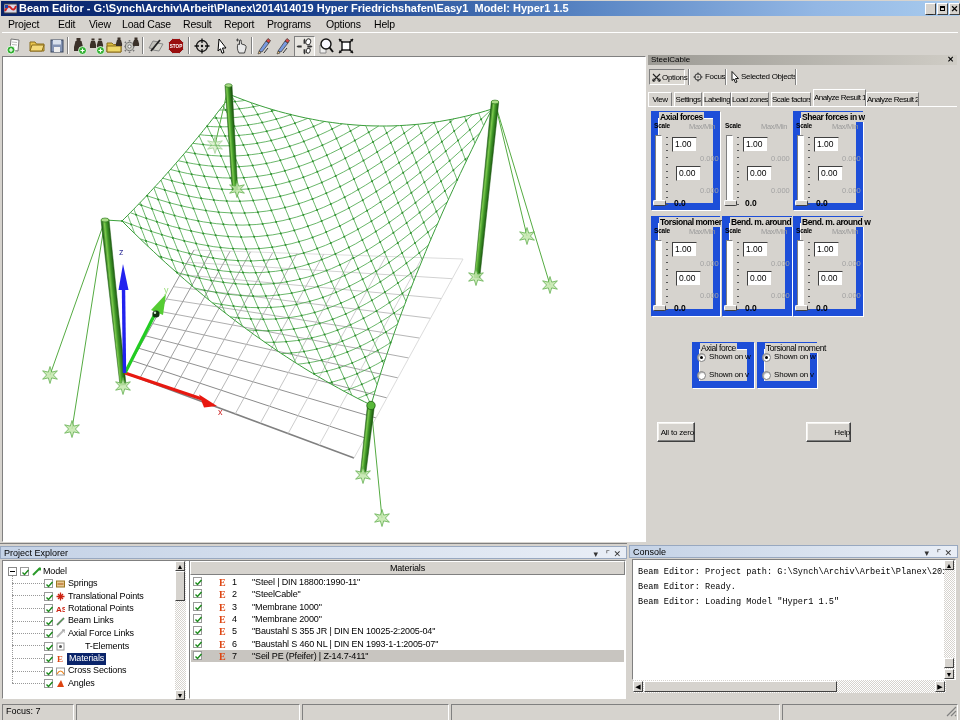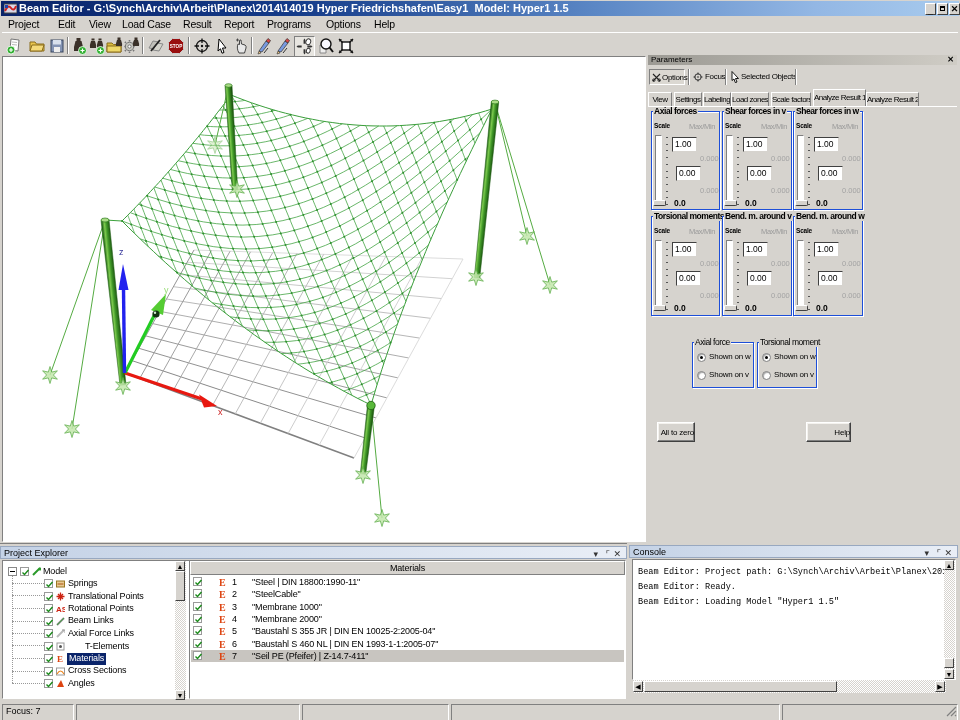--- a/index.html
+++ b/index.html
@@ -25,21 +25,21 @@
 .tsep { position:absolute; top:4px; width:2px; height:17px;
   border-left:1px solid #808080; border-right:1px solid #fff; }
 
 #canvas { left:2px; top:56px; width:644px; height:486px; background:#fff;
   border:1px solid; border-color:#808080 #fff #fff #808080; overflow:hidden; }
 
 #params { left:648px; top:55px; width:309px; height:488px; background:#d6d3ce; }
 #phead { position:absolute; left:0; top:0; width:309px; height:10px;
   background:linear-gradient(90deg,#9c9a94,#cfccc5);
   font-size:8px; line-height:9px; color:#000; padding-left:3px; }
-.gbox { position:absolute; border:1px solid #1d4ed8; box-shadow:1px 1px 0 #fff inset, 1px 1px 0 #fff; }
+.gbox { position:absolute; border:7px solid #1d4ed8; box-shadow:1px 1px 0 #fff inset, 1px 1px 0 #fff; }
 .gbox .gt { position:absolute; top:-6px; left:1px; background:#d6d3ce; padding:0 1px;
   font-size:8.5px; letter-spacing:-0.45px; font-weight:bold; white-space:nowrap; }
 .scl { position:absolute; font-size:6.5px; letter-spacing:-0.2px; font-weight:bold; }
 .mm  { position:absolute; font-size:7.5px; letter-spacing:-0.3px; color:#9a9a9a; }
 .sldt { position:absolute; width:7px; background:#fff;
   border:1px solid; border-color:#808080 #fff #fff #808080; }
 .sldh { position:absolute; width:13px; height:6px; background:#d6d3ce;
   border:1px solid; border-color:#fff #404040 #404040 #fff; border-radius:2px; }
 .inp { position:absolute; width:25px; height:15px; background:#fff;
   border:1px solid; border-color:#404040 #d6d3ce #d6d3ce #404040;
@@ -761,21 +761,21 @@
         <line x1="124" y1="372" x2="158" y2="305" stroke="#22cc22" stroke-width="3.2"></line>
         <path d="M165,293 L150,309 L162,314 Z" fill="#55cc33"></path>
         <text x="163" y="292" font-size="9" fill="#99dd77" font-family="Liberation Sans">y</text>
         <line x1="123.5" y1="372" x2="122.5" y2="288" stroke="#2222ee" stroke-width="3.4"></line>
         <path d="M122,263 L117.5,289 L127.5,289 Z" fill="#2222ee"></path>
         <text x="118" y="254" font-size="9" fill="#333399" font-family="Liberation Sans">z</text>
         <circle cx="155" cy="313" r="3.6" fill="#113311"></circle>
         <circle cx="154" cy="311.8" r="1.2" fill="#cfeacf"></circle>
       </svg></div>
 <div id="params" class="abs">
-      <div id="phead"><span>Parameters</span><span style="position:absolute;right:3px;top:0;font-weight:bold">✕</span></div>
+      <div id="phead"><span>SteelCable</span><span style="position:absolute;right:3px;top:0;font-weight:bold">✕</span></div>
       <div class="pbtn" style="left:1px;width:36px;border:1px solid;border-color:#808080 #fff #fff #808080;background:#dbd8d2;padding-left:12px">Options<svg class="abs" style="left:2px;top:3px" width="9" height="9" viewBox="0 0 9 9">
           <path d="M1,1 L8,8 M8,1 L1,8" stroke="#222" stroke-width="1.1"></path>
           <circle cx="1.8" cy="7.2" r="1.3" fill="none" stroke="#222" stroke-width="0.8"></circle>
           <circle cx="7.2" cy="7.2" r="1.3" fill="none" stroke="#222" stroke-width="0.8"></circle>
         </svg></div>
       <div class="pbtn" style="left:44px;width:33px;padding-left:13px">Focus<svg class="abs" style="left:1px;top:3px" width="10" height="10" viewBox="0 0 10 10">
           <circle cx="5" cy="5" r="3.2" fill="none" stroke="#222" stroke-width="0.9"></circle>
           <path d="M5,0.5 V2.5 M5,7.5 V9.5 M0.5,5 H2.5 M7.5,5 H9.5" stroke="#222" stroke-width="0.9"></path>
           <circle cx="5" cy="5" r="0.8" fill="#222"></circle>
         </svg></div>
@@ -812,23 +812,20 @@
       <div class="tick" style="left:18px;top:122px"></div>
       <div class="tick" style="left:18px;top:129px"></div>
       <div class="tick" style="left:18px;top:136px"></div>
       <div class="tick" style="left:18px;top:142px"></div>
       <div class="tick" style="left:18px;top:149px"></div>
       <div class="inp" style="left:24px;top:82px">1.00</div>
       <span class="gray0" style="left:52px;top:99px">0.000</span>
       <div class="inp" style="left:28px;top:111px">0.00</div>
       <span class="gray0" style="left:52px;top:131px">0.000</span>
       <span class="b00" style="left:26px;top:143px">0.0</span>
-      <div class="gbox" style="left:74px;top:56px;width:70px;height:99px">
-        <span class="gt">Shear forces in v</span>
-      </div>
       <span class="scl" style="left:77px;top:67px">Scale</span>
       <span class="mm" style="left:113px;top:67px">Max/Min</span>
       <div class="sldt" style="left:78px;top:80px;height:69px"></div>
       <div class="sldh" style="left:76px;top:145px"></div>
       <div class="tick" style="left:89px;top:82px"></div>
       <div class="tick" style="left:89px;top:89px"></div>
       <div class="tick" style="left:89px;top:95px"></div>
       <div class="tick" style="left:89px;top:102px"></div>
       <div class="tick" style="left:89px;top:109px"></div>
       <div class="tick" style="left:89px;top:116px"></div>

